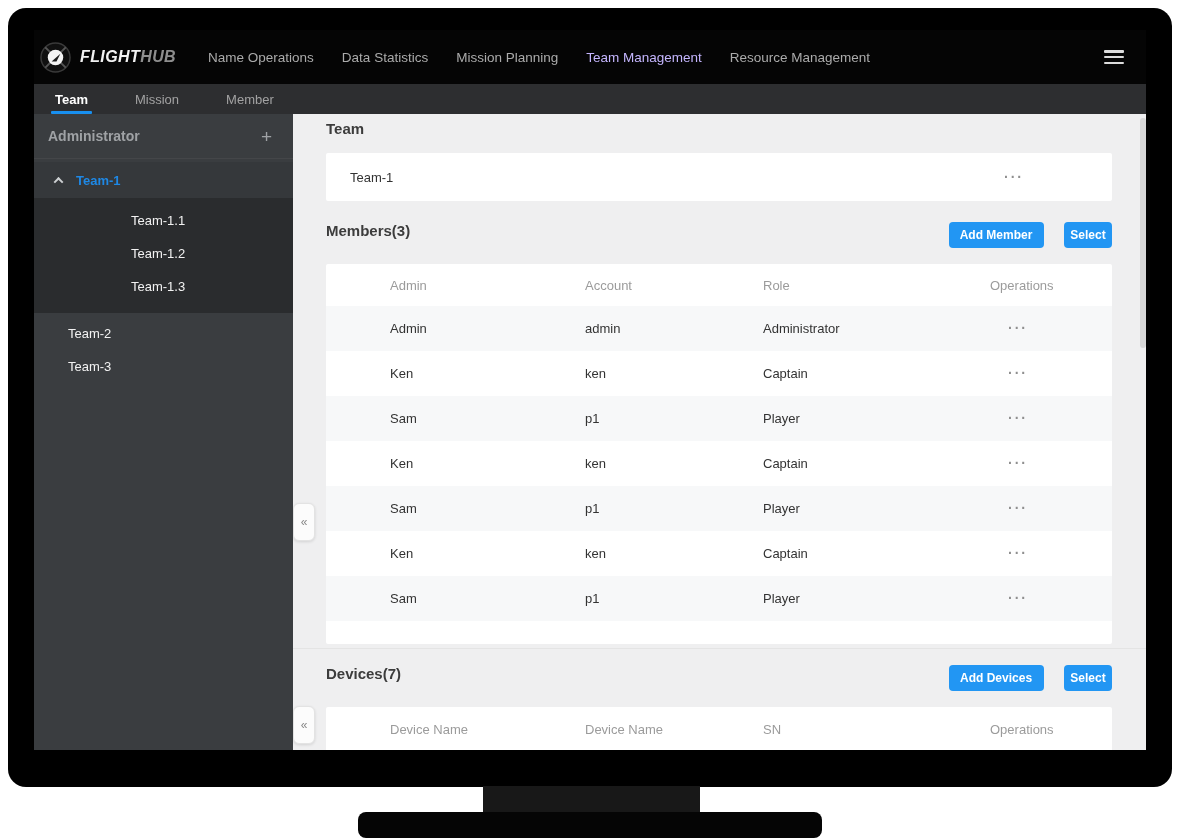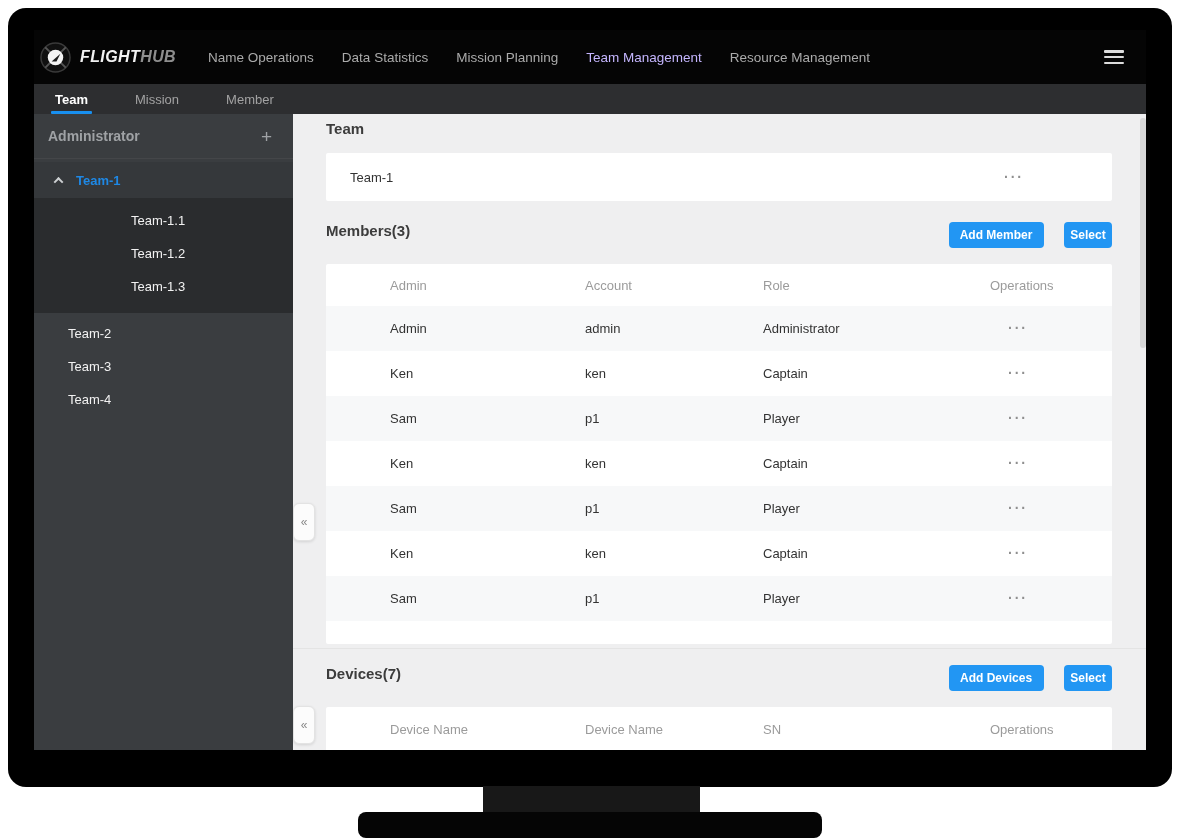--- a/index.html
+++ b/index.html
@@ -139,21 +139,20 @@
           <span class="sb-parent-label">Team-1</span>
         </div>
         <div class="sb-children">
           <div class="sb-child">Team-1.1</div>
           <div class="sb-child">Team-1.2</div>
           <div class="sb-child">Team-1.3</div>
         </div>
         <div class="sb-items-top">
           <div class="sb-item">Team-2</div>
           <div class="sb-item">Team-3</div>
-          <div class="sb-item">Team-4</div>
         </div>
       </div>
 
       <div class="content">
         <div class="handle handle-1">«</div>
         <div class="handle handle-2">«</div>
         <div class="scroll-thumb"></div>
 
         <div class="content-inner">
           <div class="section-title">Team</div>

